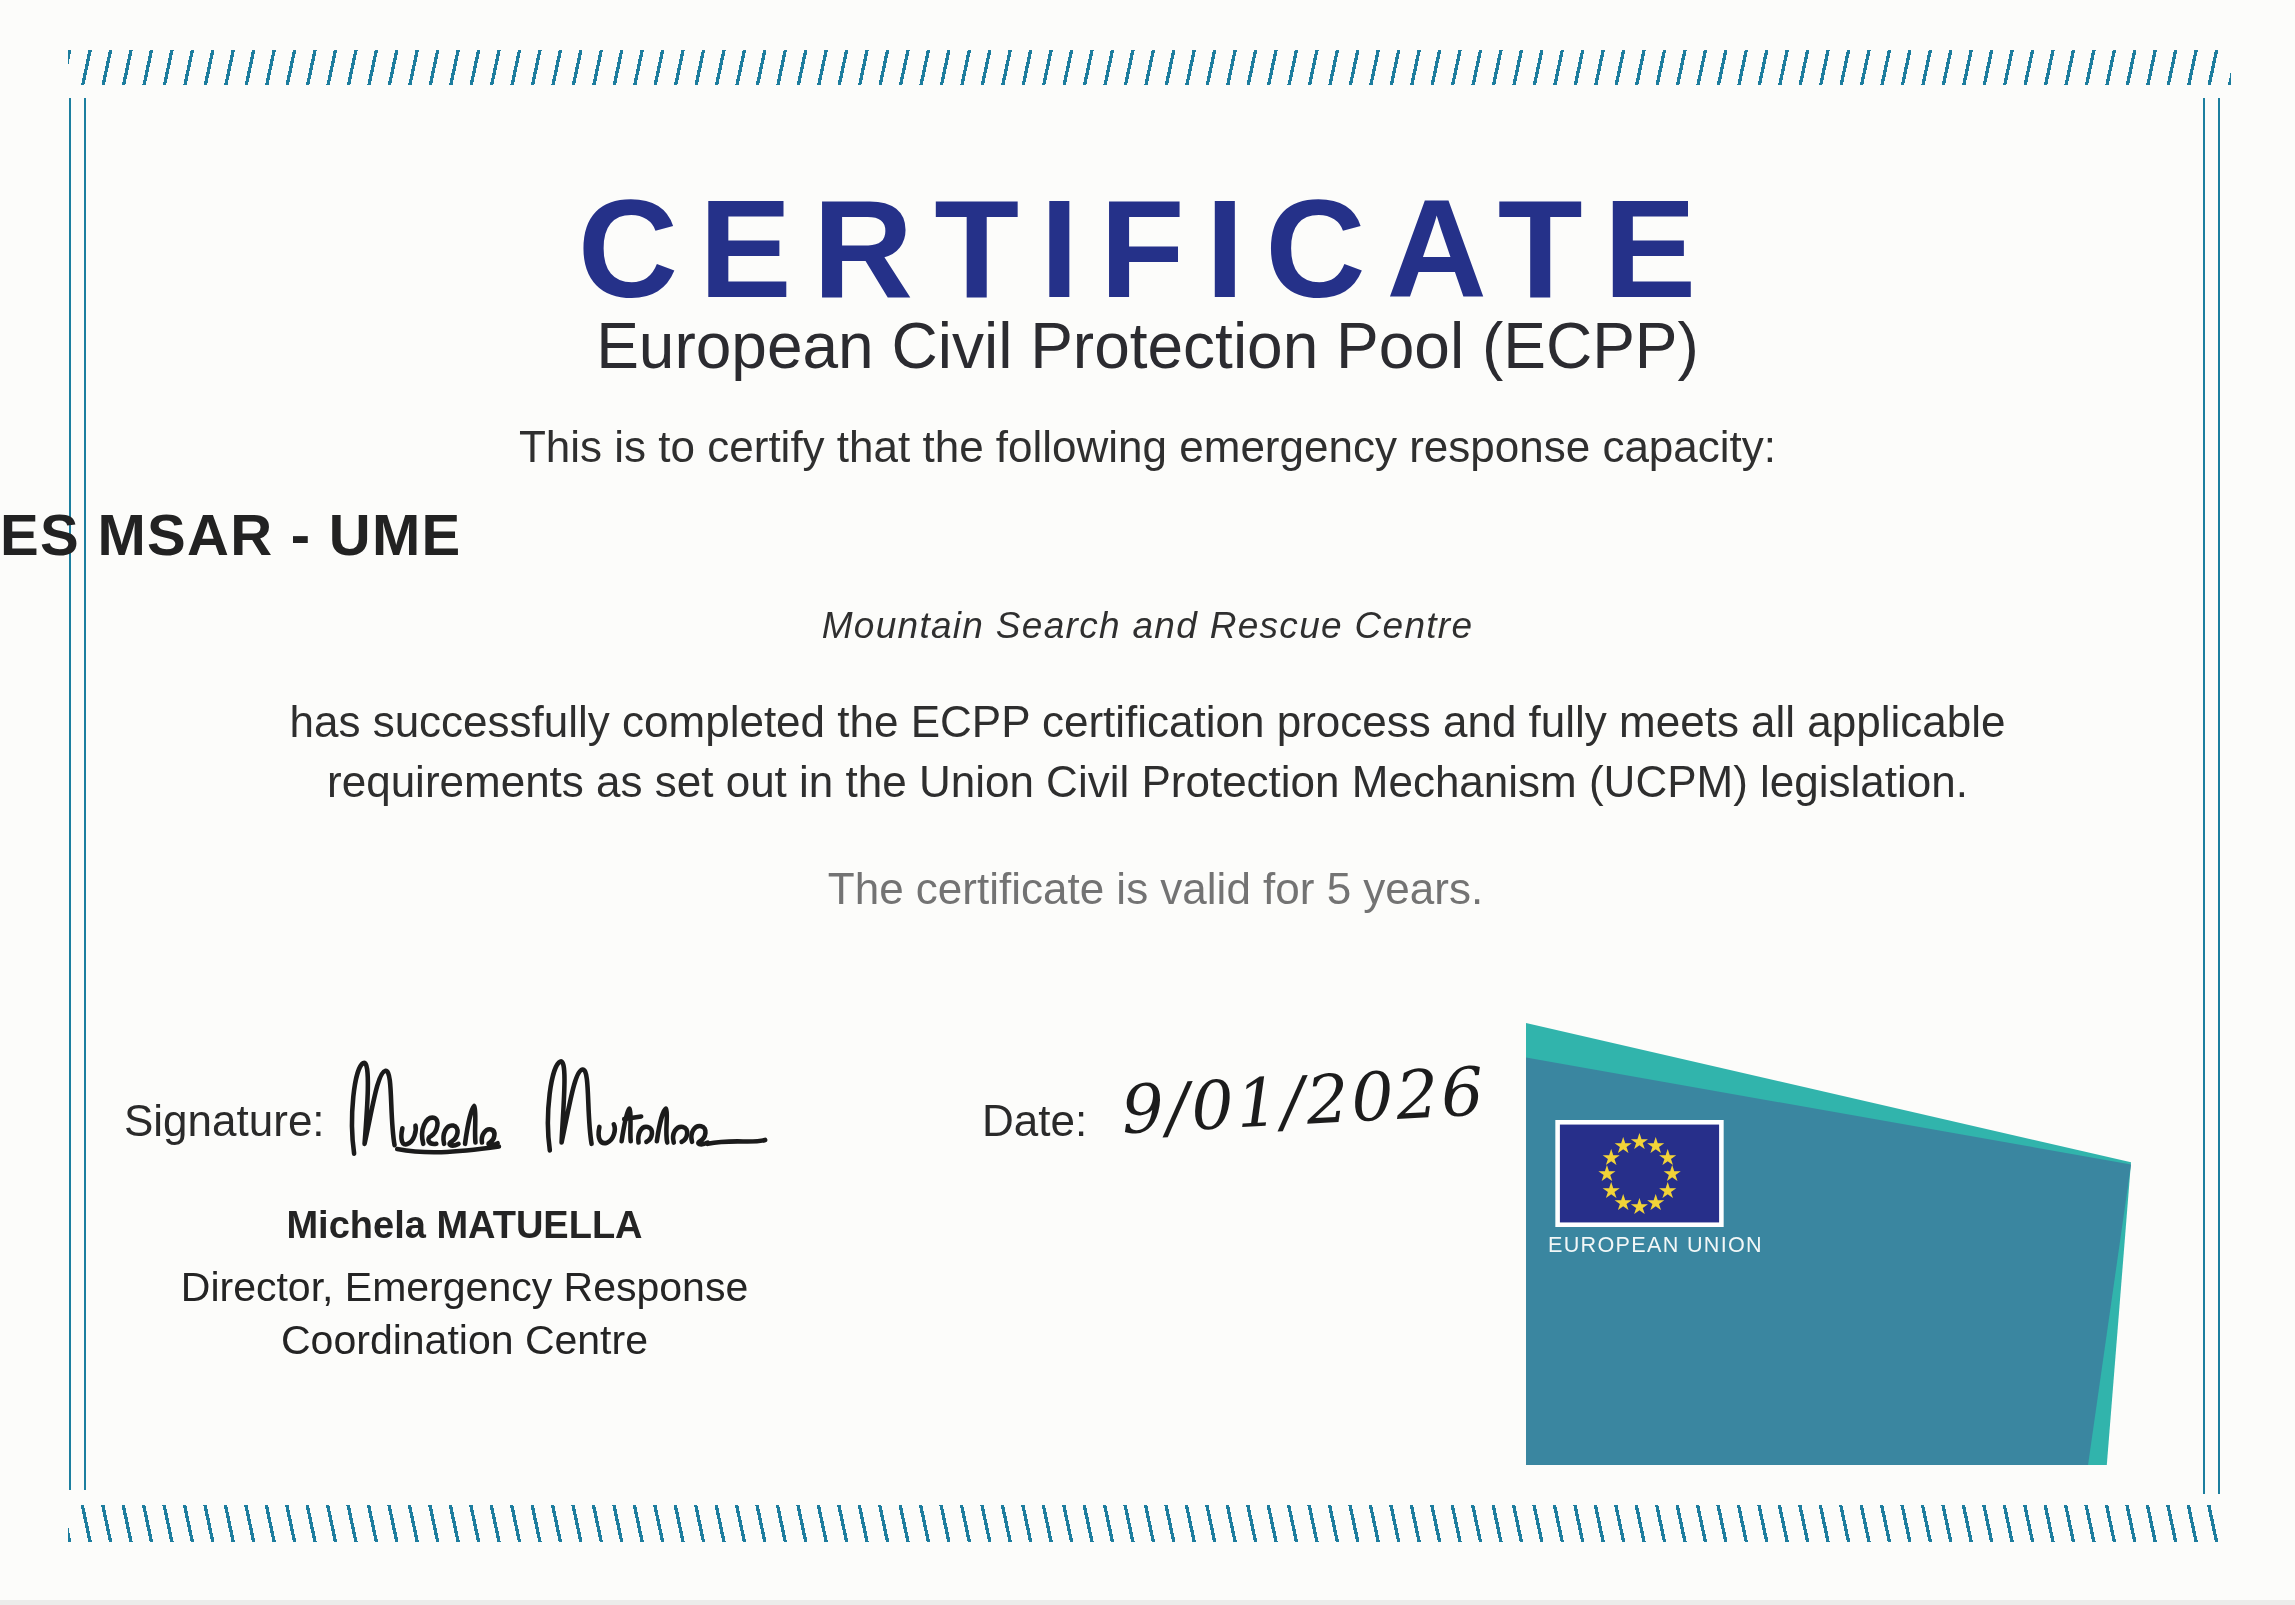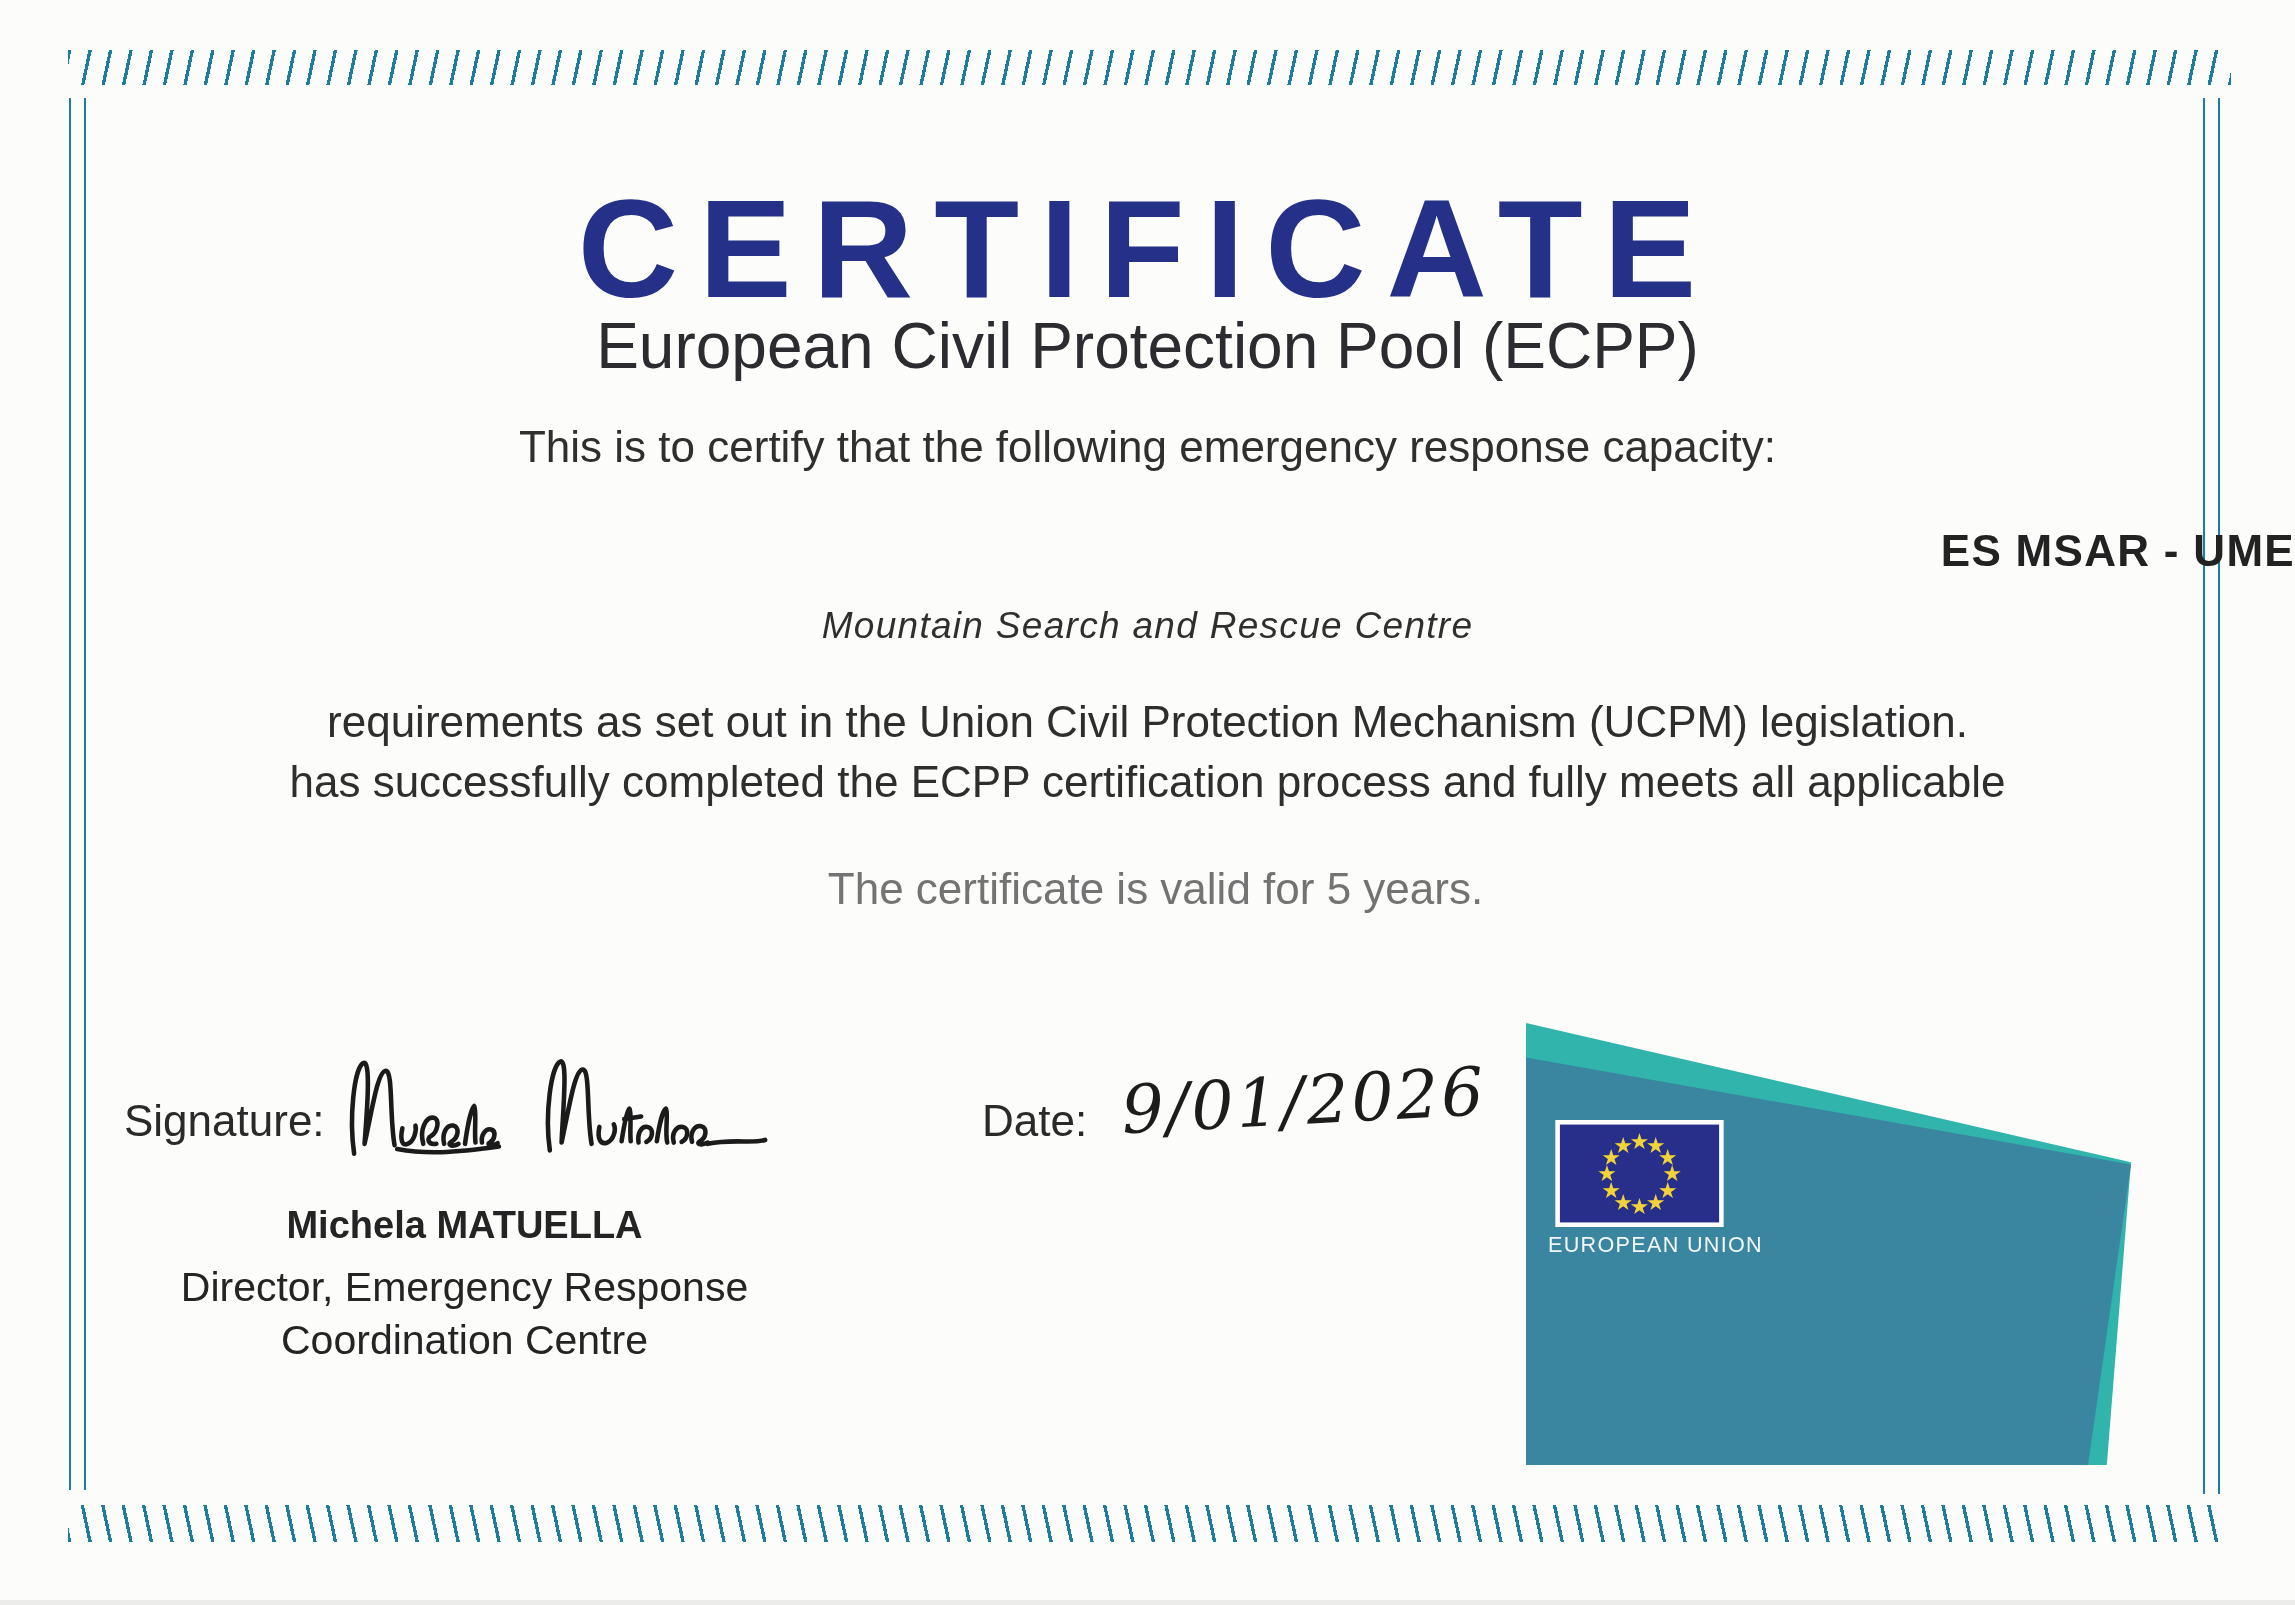--- a/index.html
+++ b/index.html
@@ -38,22 +38,22 @@
   }
   .subtitle{
     position:absolute;top:309px;left:0;width:100%;text-align:center;
     font-size:64px;font-weight:400;color:#2b2b30;white-space:nowrap;
   }
   .intro{
     position:absolute;top:422px;left:0;width:100%;text-align:center;
     font-size:44px;color:#2f2f2f;white-space:nowrap;
   }
   .capacity{
-    position:absolute;top:501px;left:0;width:100%;text-align:right;
-    font-size:44px;font-weight:700;letter-spacing:1.3px;color:#222;white-space:nowrap;margin-top:25px;
+    position:absolute;top:501px;left:0;width:100%;text-align:left;
+    font-size:58px;font-weight:700;letter-spacing:1.3px;color:#222;white-space:nowrap;
   }
   .capacity-desc{
     position:absolute;top:605px;left:0;width:100%;text-align:center;
     font-size:37px;font-style:italic;letter-spacing:1.3px;color:#2f2f2f;white-space:nowrap;
   }
   .body-par{
     position:absolute;top:692px;left:0;width:100%;text-align:center;
     font-size:44px;line-height:60px;color:#2e2e2e;
   }
   .validity{
@@ -107,22 +107,22 @@
   <div class="vline-right"></div>
   <div class="scan-edge"></div>
 
   <div class="title">CERTIFICATE</div>
   <div class="subtitle">European Civil Protection Pool (ECPP)</div>
   <div class="intro">This is to certify that the following emergency response capacity:</div>
   <div class="capacity">ES MSAR - UME</div>
   <div class="capacity-desc">Mountain Search and Rescue Centre</div>
 
   <div class="body-par">
+    <div>has successfully completed the ECPP certification process and fully meets all applicable</div>
     <div>requirements as set out in the Union Civil Protection Mechanism (UCPM) legislation.</div>
-    <div>has successfully completed the ECPP certification process and fully meets all applicable</div>
   </div>
 
   <div class="validity">The certificate is valid for 5 years.</div>
 
   <div class="sig-label">Signature:</div>
   <svg class="sig-svg" width="523" height="137" viewBox="0 0 800 210">
     <path d="M30 165 C22 110 30 34 44 26 C56 20 50 98 46 150 C58 96 66 40 78 38 C90 36 84 108 92 152"></path>
     <path d="M104 126 C100 144 104 154 112 150 C122 146 126 130 124 122"></path>
     <path d="M136 150 C130 128 140 108 152 110 C162 112 158 132 148 138 C140 142 144 152 156 150"></path>
     <path d="M168 150 C164 134 172 120 182 122 C192 124 190 140 180 146 C172 150 178 156 190 150"></path>

